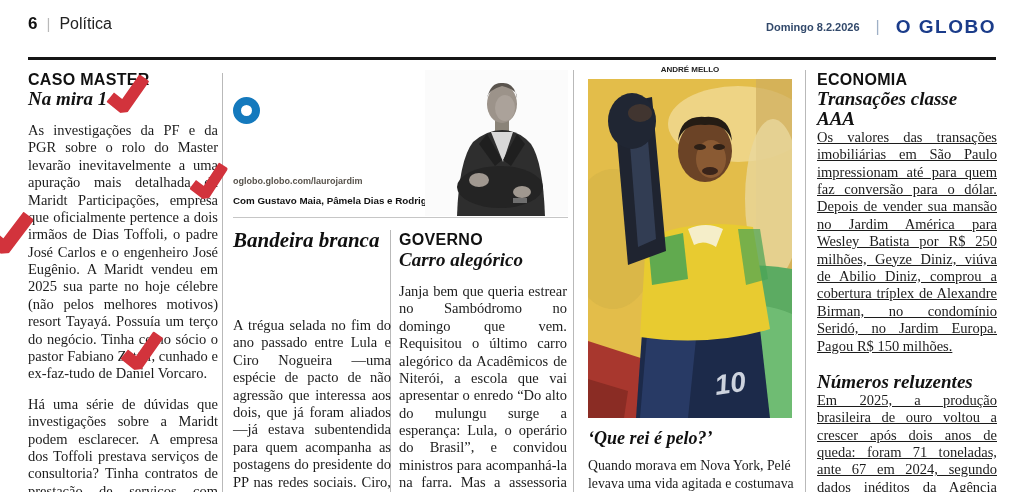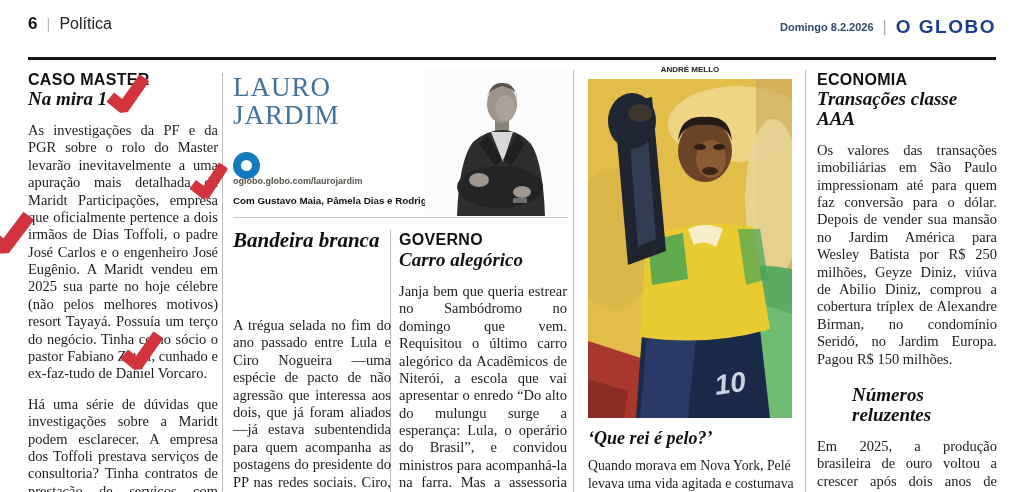--- a/index.html
+++ b/index.html
@@ -7,21 +7,21 @@
   body { font-family:"Liberation Serif", serif; color:#1a1a1a; position:relative; }
   .page { position:absolute; inset:0; width:1024px; height:492px; background:#fff; }
 
   
   .masthead { position:absolute; top:14px; left:28px; right:28px; height:26px;
               font-family:"Liberation Sans", sans-serif; }
   .folio { position:absolute; left:0; top:0; display:flex; align-items:baseline; gap:9px; }
   .folio .num { font-size:17px; font-weight:bold; color:#111; }
   .folio .sep { font-size:15px; color:#b9b9b9; font-weight:300; }
   .folio .section { font-size:16px; color:#222; }
-  .dateline { position:absolute; right:0; top:2px; display:flex; align-items:center; gap:9px; }
+  .dateline { position:absolute; right:0; top:2px; display:flex; align-items:center; gap:16px; }
   .dateline .date { font-size:11px; font-weight:bold; color:#32496b; }
   .dateline .sep { font-size:16px; color:#9fb0c6; font-weight:300; }
   .dateline .logo { font-size:19px; font-weight:800; letter-spacing:1.5px; color:#1b3c8a; }
 
   .rule-black { position:absolute; left:28px; top:57px; width:968px; height:3px; background:#151515; }
 
   .vdiv { position:absolute; width:1px; background:#b9b9b9; }
   .hdiv { position:absolute; height:1px; background:#c6c6c6; }
 
   
@@ -53,22 +53,22 @@
 
   .credit { position:absolute; left:588px; top:65px; width:204px; text-align:center;
             font-family:"Liberation Sans",sans-serif; font-weight:bold; font-size:8px; color:#222; }
   .pele-box { position:absolute; left:588px; top:79px; width:204px; height:339px; }
   .caption-title { position:absolute; left:588px; top:428px; width:210px; font-size:18px;
                    font-weight:bold; font-style:italic; color:#101010; }
   .caption-body { position:absolute; left:588px; top:457px; width:212px; font-size:13.8px;
                   line-height:1.3; color:#1c1c1c; }
 
   .col-economia { left:817px; top:71px; width:180px; }
-  .col-economia .bodytxt { margin-top:13px; }
-  .col-economia .subhead2 { margin-top:17px;margin-left:35px; }
+  .col-economia .bodytxt { margin-top:0;text-decoration:underline; }
+  .col-economia .subhead2 { margin-top:17px; }
 
   .check { position:absolute; z-index:3; }
   .check svg { display:block; width:100%; height:100%; }
 </style>
 </head>
 <body>
 
 <div class="page">
 
   <div class="masthead">
@@ -114,21 +114,20 @@
         <path d="M3 16 L13 26 L33 3" stroke="#d2333c" stroke-width="10" fill="none"></path>
       </svg>
   </div>
   <div class="check" style="left:120px; top:333px; width:44px; height:36px; transform:rotate(-6deg);">
     <svg viewBox="0 0 36 30">
         <path d="M3 16 L13 26 L33 3" stroke="#d2333c" stroke-width="10" fill="none"></path>
       </svg>
   </div>
 
   <div class="col" style="left:233px; top:74px; width:160px;">
-    <div class="brandname">LAURO JARDIM</div>
     <div class="donut"></div>
   </div>
   <div class="weburl">oglobo.globo.com/laurojardim</div>
   <div class="byline">Com Gustavo Maia, Pâmela Dias e Rodrigo Castro</div>
 
   <div class="headline">Bandeira branca</div>
   <div class="col col-lauro-text bodytxt">A trégua selada no fim do ano passado entre Lula e Ciro Nogueira —uma espécie de pacto de não agressão que interessa aos dois, que já foram aliados —já estava subentendida para quem acompanha as postagens do presidente do PP nas redes sociais. Ciro, antes muito cáustico em relação a Lula, não posta nada sobre o</div>
 
   <div class="photo-box">
     <svg viewBox="0 0 143 146" width="143" height="146">

